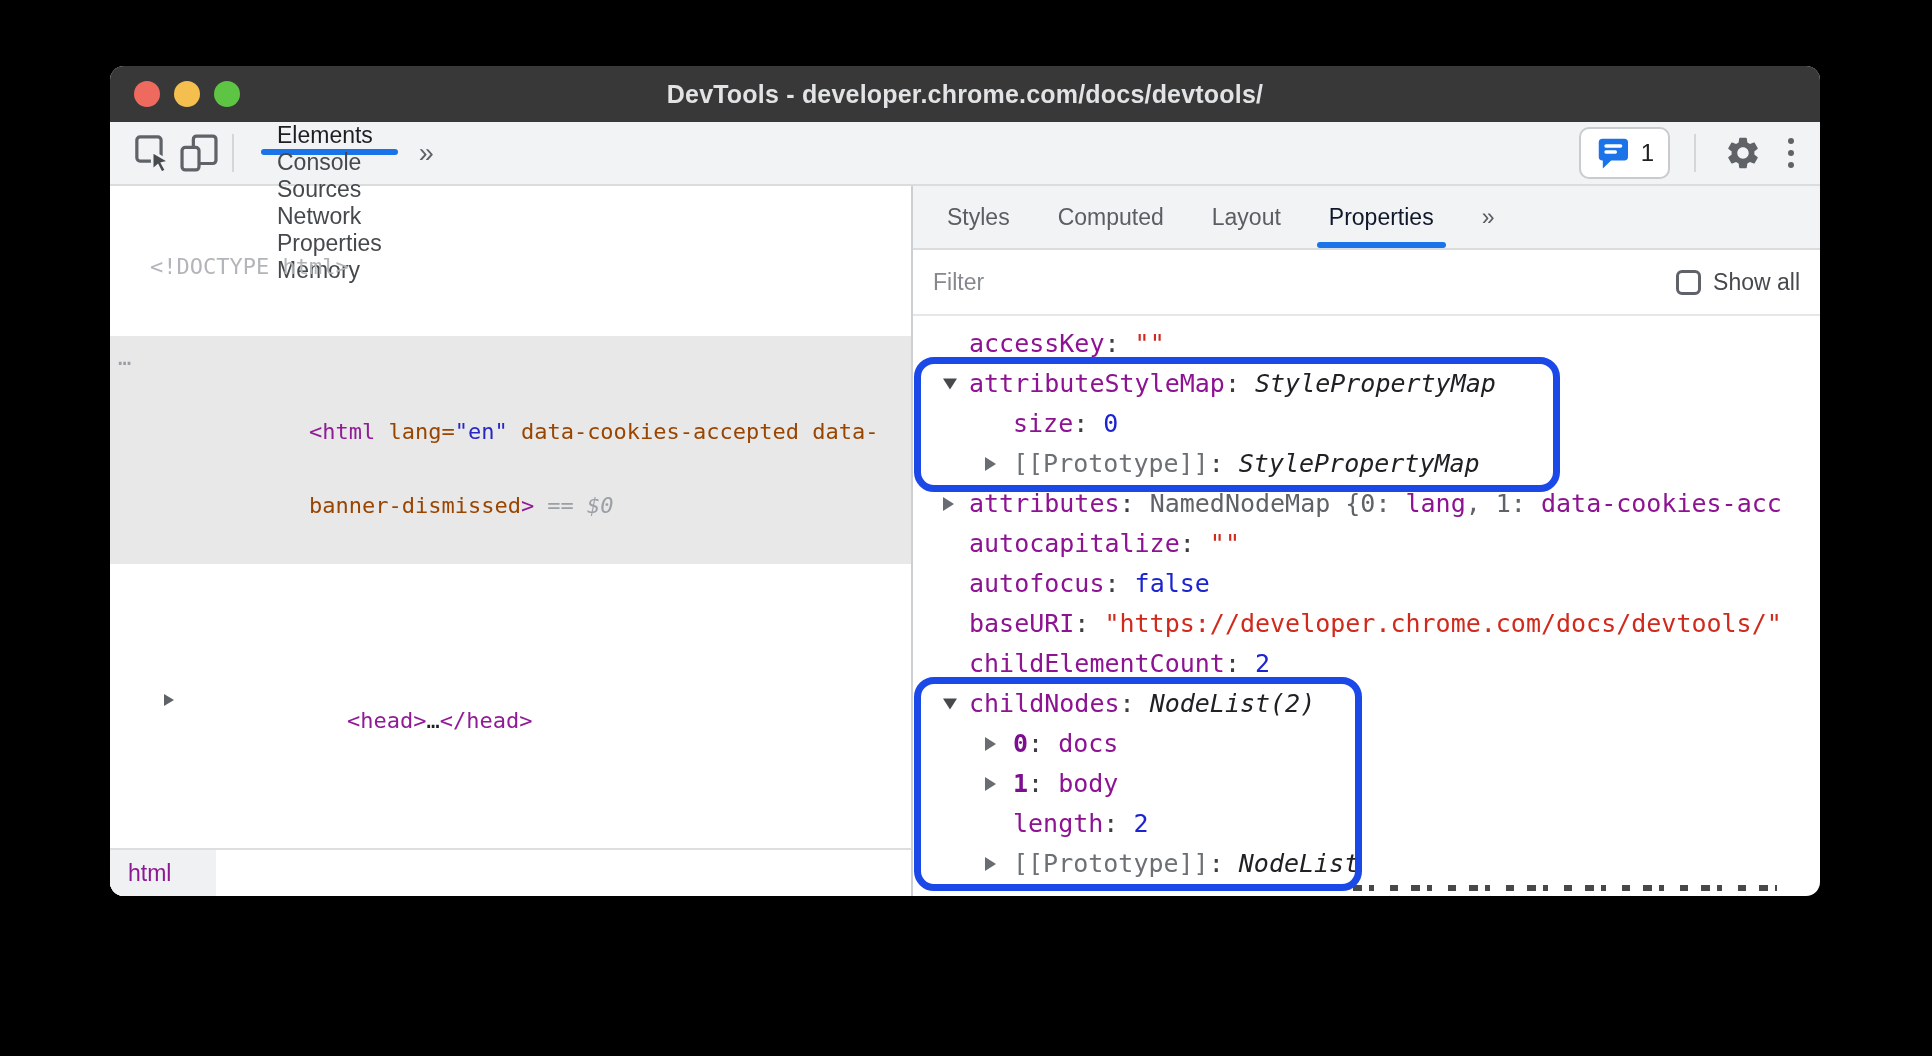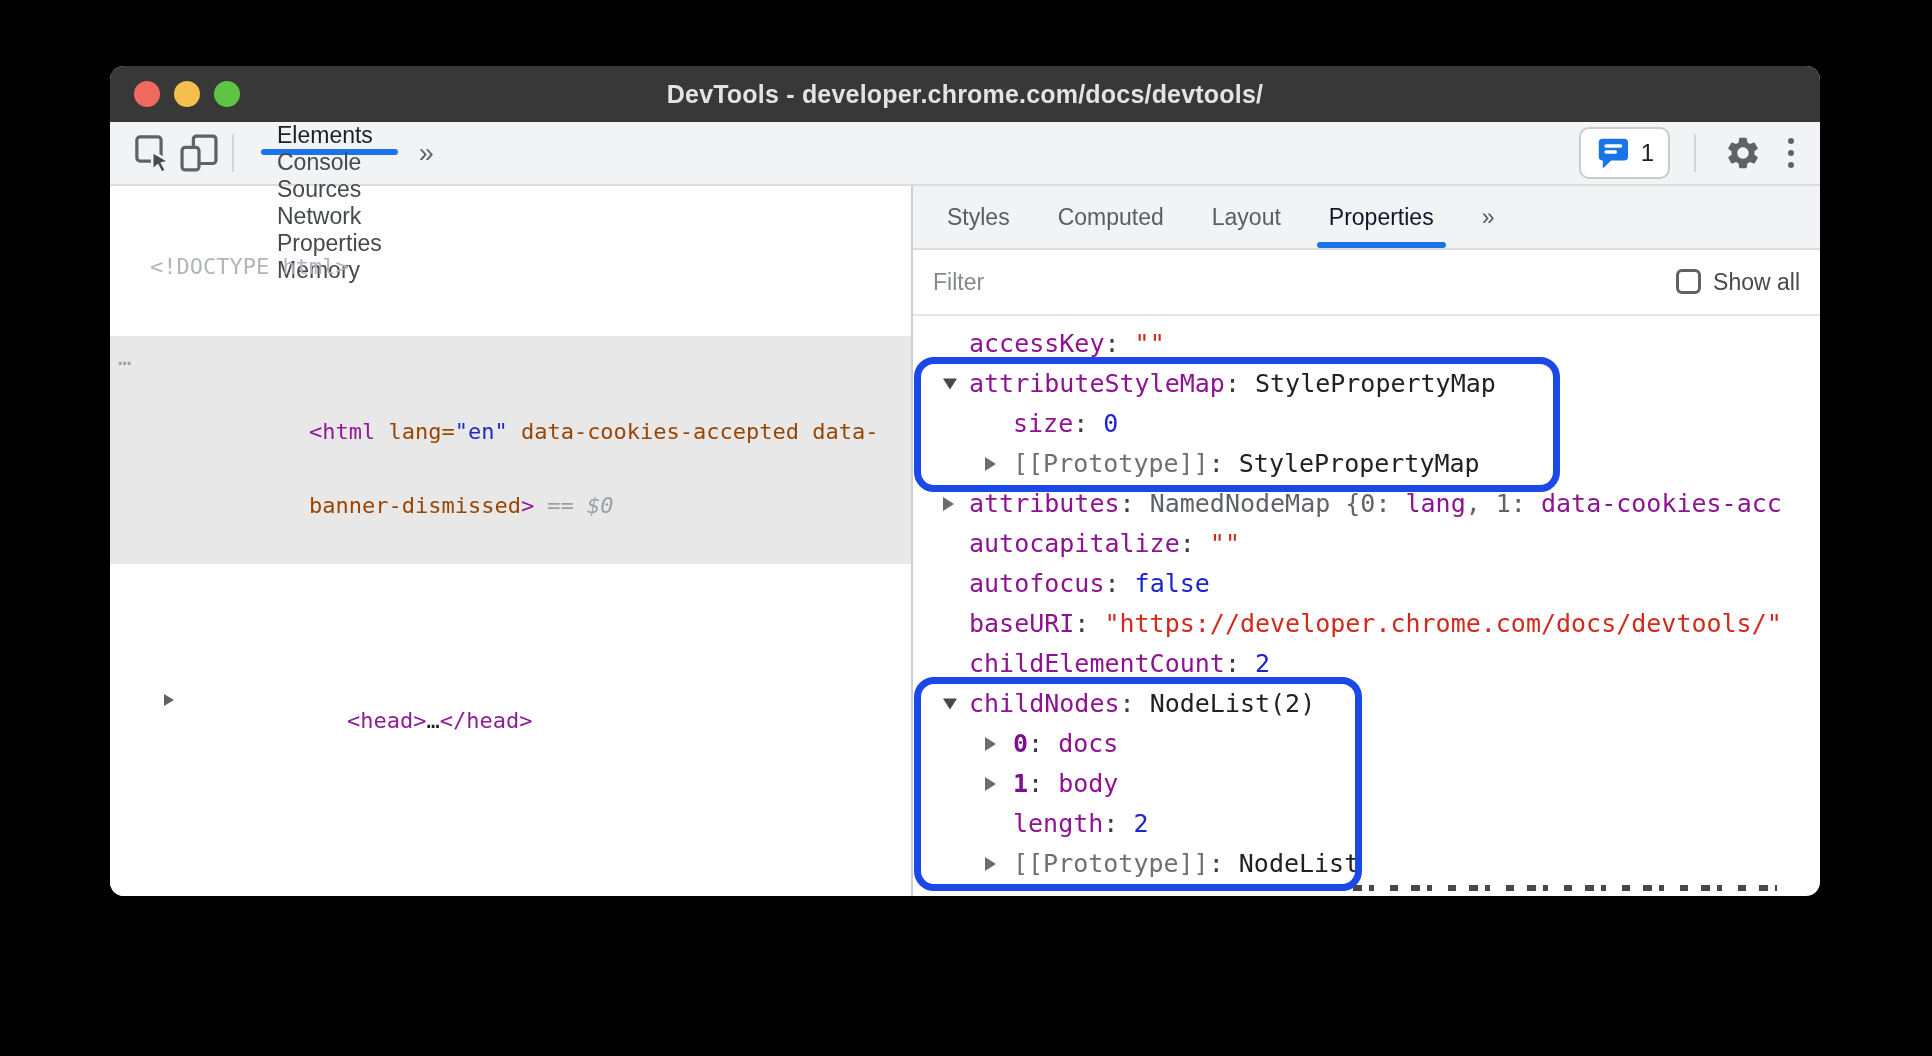--- a/index.html
+++ b/index.html
@@ -59,38 +59,38 @@
   .crumb { width:106px; height:100%; background:#f0f1f2; display:flex; align-items:center; padding-left:18px; font-size:23px; color:#8d1a95; }
 
   
   .rtabs { height:64px; background:#f2f3f4; border-bottom:2px solid #dadcdd; display:flex; align-items:center; padding-left:10px; }
   .rtab { position:relative; height:100%; display:flex; align-items:center; padding:0 14px; margin:0 10px; font-size:23px; color:#5a5e63; }
   .rtab.sel { color:#0f172a; }
   .rtab.sel::after { content:""; position:absolute; left:2px; right:2px; bottom:0; height:6px; background:#1a73e8; border-radius:3px; }
   .filterrow { height:66px; border-bottom:2px solid #e4e6e7; display:flex; align-items:center; padding:0 20px; background:#fff; }
   .filter-input { flex:1; border:none; outline:none; font-size:23px; color:#202124; background:transparent; font-family:"Liberation Sans", sans-serif; }
   .filter-input::placeholder { color:#85898d; }
-  .showall { display:flex; align-items:flex-start; gap:12px; }
+  .showall { display:flex; align-items:center; gap:12px; }
   .cbox { width:25px; height:25px; border:3px solid #5f6368; border-radius:6px; background:#fff; }
   .showall-label { font-size:23px; color:#46494d; }
 
   
   .plist { position:relative; flex:1; padding-top:8px; font-family:"DejaVu Sans Mono", monospace; font-size:25px; overflow:hidden; }
   .prow { position:relative; height:40px; line-height:40px; padding-left:56px; white-space:pre; overflow:hidden; }
   .prow.ind { padding-left:100px; }
   .tri-r { border-top:7px solid transparent; border-bottom:7px solid transparent; border-left:11px solid #696d71; }
   .tri-d { border-left:7px solid transparent; border-right:7px solid transparent; border-top:11px solid #46494d; }
   .a0 { left:30px; } .a1 { left:72px; }
   .p-name { color:#8d1392; }
   .p-idx { color:#7c0f8f; font-weight:bold; }
   .p-internal { color:#6c7075; }
   .p-colon { color:#3a3d41; }
   .v-str { color:#d02a1d; }
   .v-num { color:#1c24cf; }
-  .v-obj { color:#202124; }
+  .v-obj { color:#202124;font-style:italic; }
   .v-node { color:#8d1392; }
   .v-gray { color:#5f6368; }
 
   .ann { position:absolute; border:7px solid #1b49e8; border-radius:20px; pointer-events:none; }
   .ann1 { left:1px; top:41px; width:646px; height:135px; }
   .ann2 { left:1px; top:361px; width:448px; height:214px; }
 
   .sliver { position:absolute; left:34px; top:569px; width:830px; height:6px;
             background:repeating-linear-gradient(90deg,#26282a 0 9px,transparent 9px 16px,#26282a 16px 21px,transparent 21px 37px,#26282a 37px 45px,transparent 45px 58px); opacity:.85; }
 
@@ -178,20 +178,23 @@
           <div class="t-row t-child">
             <span class="tri tri-r-sm"></span>
             <span class="d-tag">&lt;head&gt;</span><span class="d-dark">…</span><span class="d-tag">&lt;/head&gt;</span>
           </div>
           <div class="t-row t-child">
             
             
           </div>
           
         </div>
+        <div class="crumbbar">
+          <div class="crumb">html</div>
+        </div>
       </div>
 
       <div class="right-pane">
         <div class="rtabs">
           <div class="rtab">Styles</div>
           <div class="rtab">Computed</div>
           <div class="rtab">Layout</div>
           <div class="rtab sel">Properties</div>
           <div class="rtab">»</div>
         </div>

